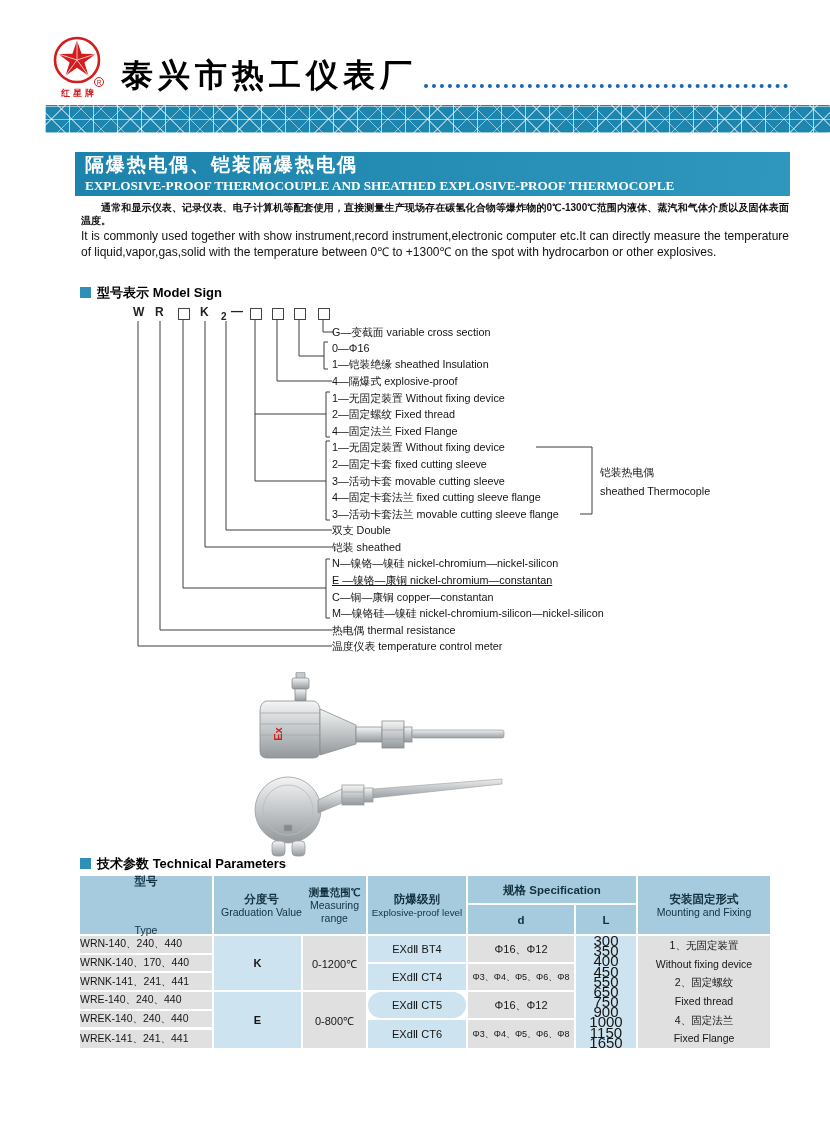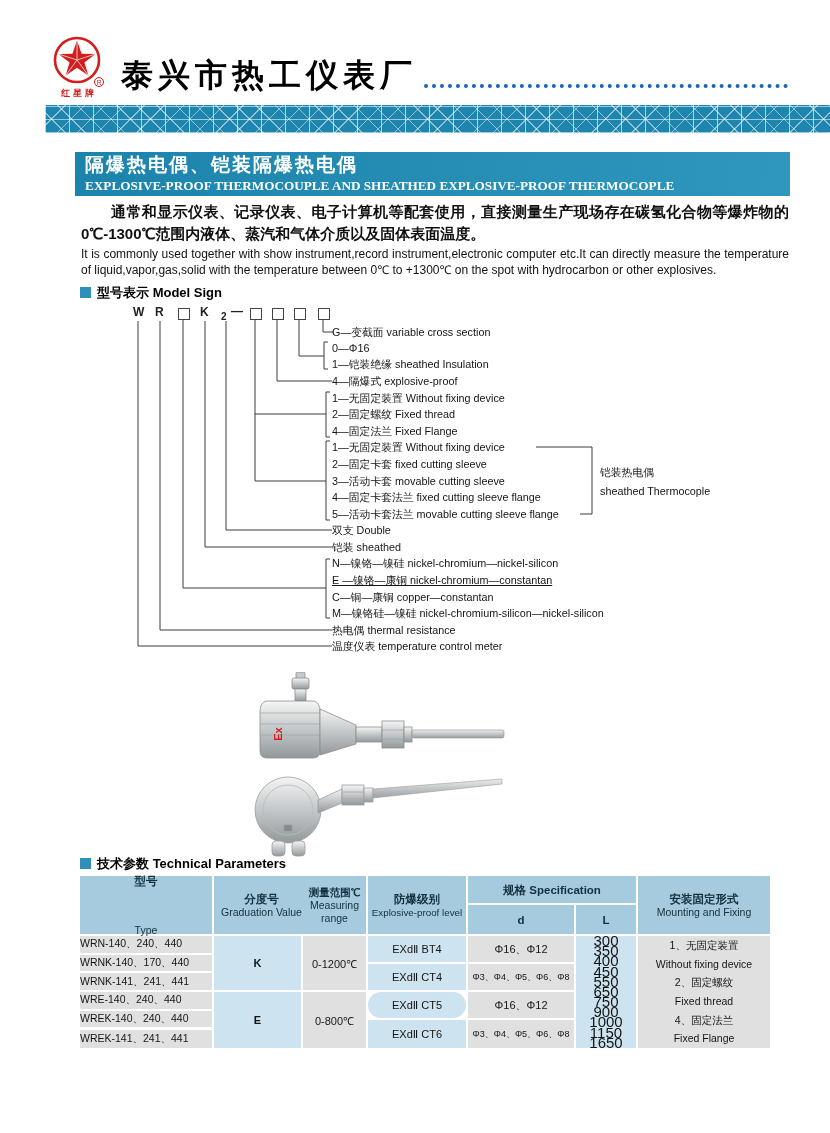--- a/index.html
+++ b/index.html
@@ -23,21 +23,21 @@
 
   
   .titlebar{position:absolute;left:75px;top:152px;width:715px;height:44px;
             background:linear-gradient(100deg,#1c84ac,#2f97bd);color:#fff;padding-left:10px;
             box-sizing:border-box;}
   .titlebar .zh{font-size:19px;font-weight:bold;letter-spacing:2px;line-height:24px;margin-top:1px;}
   .titlebar .en{font-family:"Liberation Serif",serif;font-size:13.2px;font-weight:bold;line-height:17px;}
 
   
   .intro{position:absolute;left:81px;top:201px;width:708px;}
-  .intro .zh{font-size:15px;font-weight:600;line-height:22px;text-indent:2em;text-align:justify;}
+  .intro .zh{font-size:10px;font-weight:600;line-height:13px;text-indent:2em;text-align:justify;}
   .intro .en{font-size:12px;line-height:15.5px;text-align:justify;margin-top:2px;}
 
   
   .sechead{position:absolute;font-size:13px;font-weight:bold;color:#000;}
   .sechead .sq{display:inline-block;width:11px;height:11px;background:#2e8fb8;margin-right:6px;
                vertical-align:-1px;}
 
   
   .codesym{position:absolute;font-size:12px;font-weight:bold;color:#222;}
   .mbox{position:absolute;width:10px;height:10px;border:1.3px solid #444;background:#fff;}
@@ -126,21 +126,21 @@
   <div class="dlabel" style="top:341px;">0—Φ16</div>
   <div class="dlabel" style="top:357px;">1—铠装绝缘 sheathed Insulation</div>
   <div class="dlabel" style="top:374px;">4—隔爆式 explosive-proof</div>
   <div class="dlabel" style="top:391px;">1—无固定装置 Without fixing device</div>
   <div class="dlabel" style="top:407px;">2—固定螺纹 Fixed thread</div>
   <div class="dlabel" style="top:424px;">4—固定法兰 Fixed Flange</div>
   <div class="dlabel" style="top:440px;">1—无固定装置 Without fixing device</div>
   <div class="dlabel" style="top:457px;">2—固定卡套 fixed cutting sleeve</div>
   <div class="dlabel" style="top:474px;">3—活动卡套 movable cutting sleeve</div>
   <div class="dlabel" style="top:490px;">4—固定卡套法兰 fixed cutting sleeve flange</div>
-  <div class="dlabel" style="top:507px;">5—活动卡套法兰 movable cutting sleeve flange</div>
+  <div class="dlabel" style="top:507px;">3—活动卡套法兰 movable cutting sleeve flange</div>
   <div class="dlabel" style="top:523px;">双支 Double</div>
   <div class="dlabel" style="top:540px;">铠装 sheathed</div>
   <div class="dlabel" style="top:556px;">N—镍铬—镍硅 nickel-chromium—nickel-silicon</div>
   <div class="dlabel" style="top:573px;text-decoration:underline;">E —镍铬—康铜 nickel-chromium—constantan</div>
   <div class="dlabel" style="top:590px;">C—铜—康铜 copper—constantan</div>
   <div class="dlabel" style="top:606px;">M—镍铬硅—镍硅 nickel-chromium-silicon—nickel-silicon</div>
   <div class="dlabel" style="top:623px;">热电偶 thermal resistance</div>
   <div class="dlabel" style="top:639px;">温度仪表 temperature control meter</div>
   <div class="dnote" style="top:466px;">铠装热电偶</div>
   <div class="dnote" style="top:485px;">sheathed Thermocople</div>

